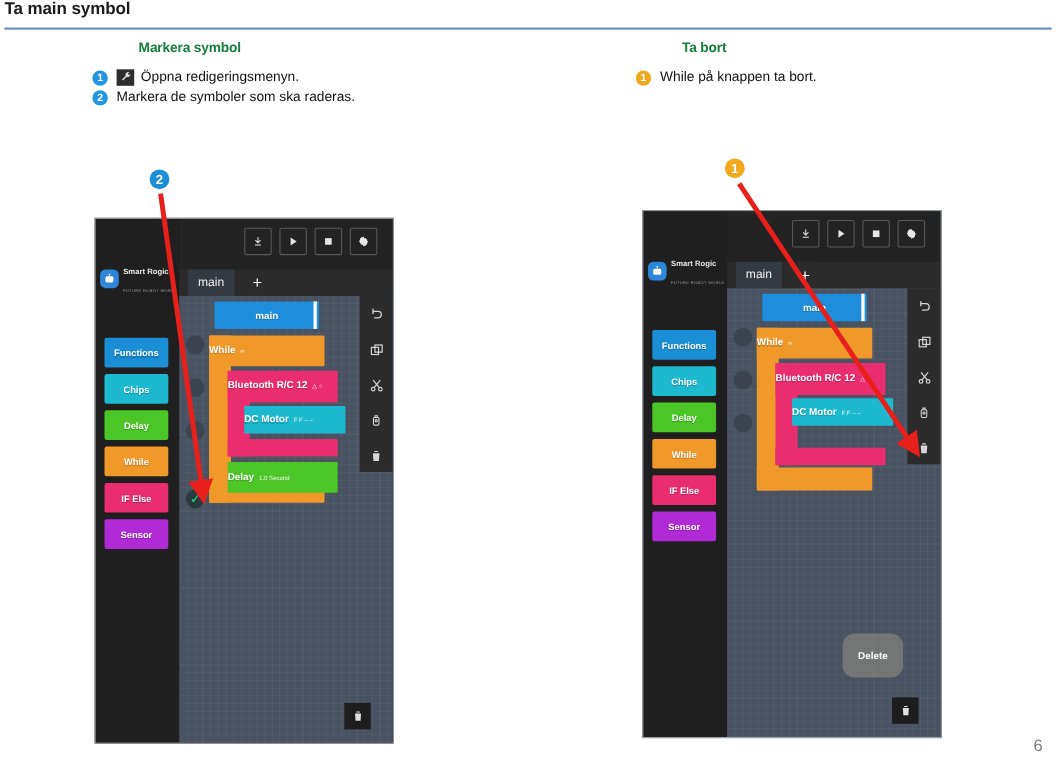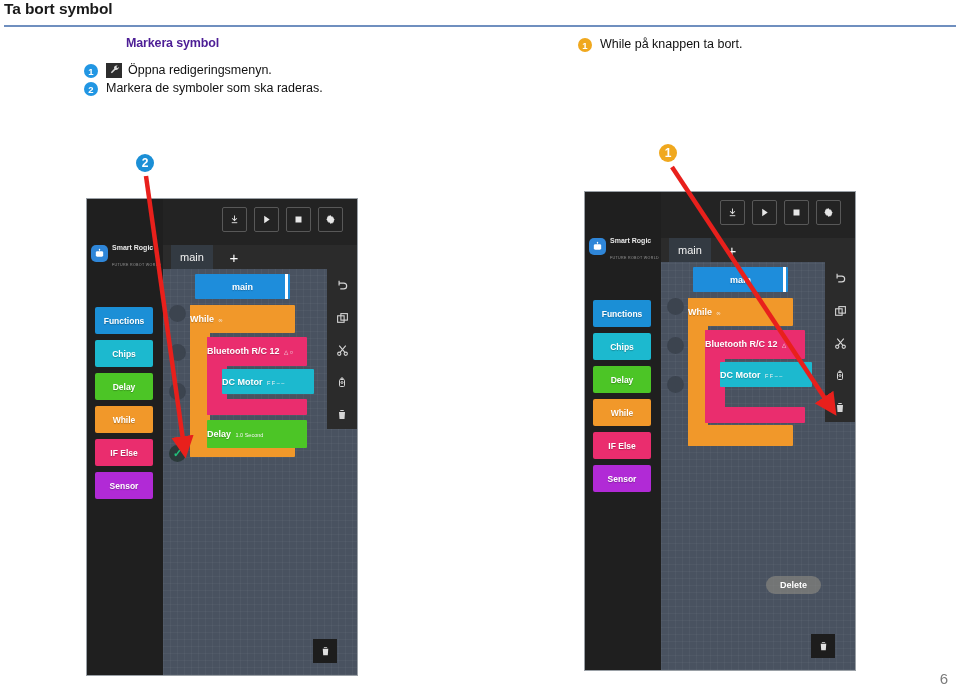--- a/index.html
+++ b/index.html
@@ -20,21 +20,21 @@
   .title-rule {
     position: absolute; left: 4px; top: 25px; width: 952px; height: 2px;
     background: #6f8fbf;
   }
 
   
   .col-left  { position: absolute; left: 84px; top: 36px; width: 470px; }
   .col-right { position: absolute; left: 578px; top: 36px; width: 370px; }
 
   .sub-head {
-    font-size: 12.5px; font-weight: bold; color: #4c1d95;
+    font-size: 12.5px; font-weight: bold; color: #15803d;
     margin-bottom: 12px; letter-spacing: -0.15px; padding-left: 42px;
   }
   .steps { list-style: none; }
   .step {
     display: flex; align-items: flex-start;
     font-size: 12.5px; color: #111; line-height: 17px;
     margin-bottom: 1px;
   }
   .bullet {
     flex: 0 0 auto;
@@ -147,37 +147,37 @@
   .check {
     position: absolute; width: 17px; height: 17px; border-radius: 50%;
     background: #2b3a3a; display: flex; align-items: center; justify-content: center;
     color: #22c07a; font-size: 11px; font-weight: bold;
   }
   .trash-fab {
     position: absolute; width: 24px; height: 24px; background: #1d1d1d;
     display: flex; align-items: center; justify-content: center;
   }
   .toast {
-    position: absolute; padding: 4px 14px; border-radius: 11px;
+    position: absolute; padding: 15px 14px; border-radius: 11px;
     background: rgba(150,145,135,.55); color: #fff;
     font-size: 9px; font-weight: bold;
   }
   .cursor-bar { position: absolute; width: 3px; background: #fff; }
 
   .page-num {
     position: absolute; right: 12px; bottom: 6px;
     font-size: 15px; color: #7b7b7b;
   }
 </style>
 </head>
 <body>
 
 <div class="page">
 
-  <div class="doc-title">Ta bort symbol</div>
+  <div class="doc-title">Ta main symbol</div>
   <div class="title-rule"></div>
 
   <div class="col-left">
     <div class="sub-head">Markera symbol</div>
     <div class="steps">
       <div class="step">
         <span class="bullet blue">1</span>
         <span class="wrench">
           <svg width="11" height="11" viewBox="0 0 24 24" fill="#dcdcdc">
             <path d="M21 5.5a5.5 5.5 0 0 1-7.4 5.16L6.3 18l-2.3-2.3 7.33-7.33A5.5 5.5 0 0 1 17.5 1c.5 0 1 .07 1.45.2l-3.2 3.2 2.85 2.85 3.2-3.2c.13.46.2.95.2 1.45z"></path>
@@ -186,20 +186,21 @@
         <span class="step-text">Öppna redigeringsmenyn.</span>
       </div>
       <div class="step">
         <span class="bullet blue">2</span>
         <span class="step-text">Markera de symboler som ska raderas.</span>
       </div>
     </div>
   </div>
 
   <div class="col-right">
+    <div class="sub-head">Ta bort</div>
     <div class="steps">
       <div class="step">
         <span class="bullet orange">1</span>
         <span class="step-text">While på knappen ta bort.</span>
       </div>
     </div>
   </div>
 
   <div class="marker blue" style="left:136px; top:154px;">2</div>
   <div class="marker orange" style="left:659px; top:144px;">1</div>

